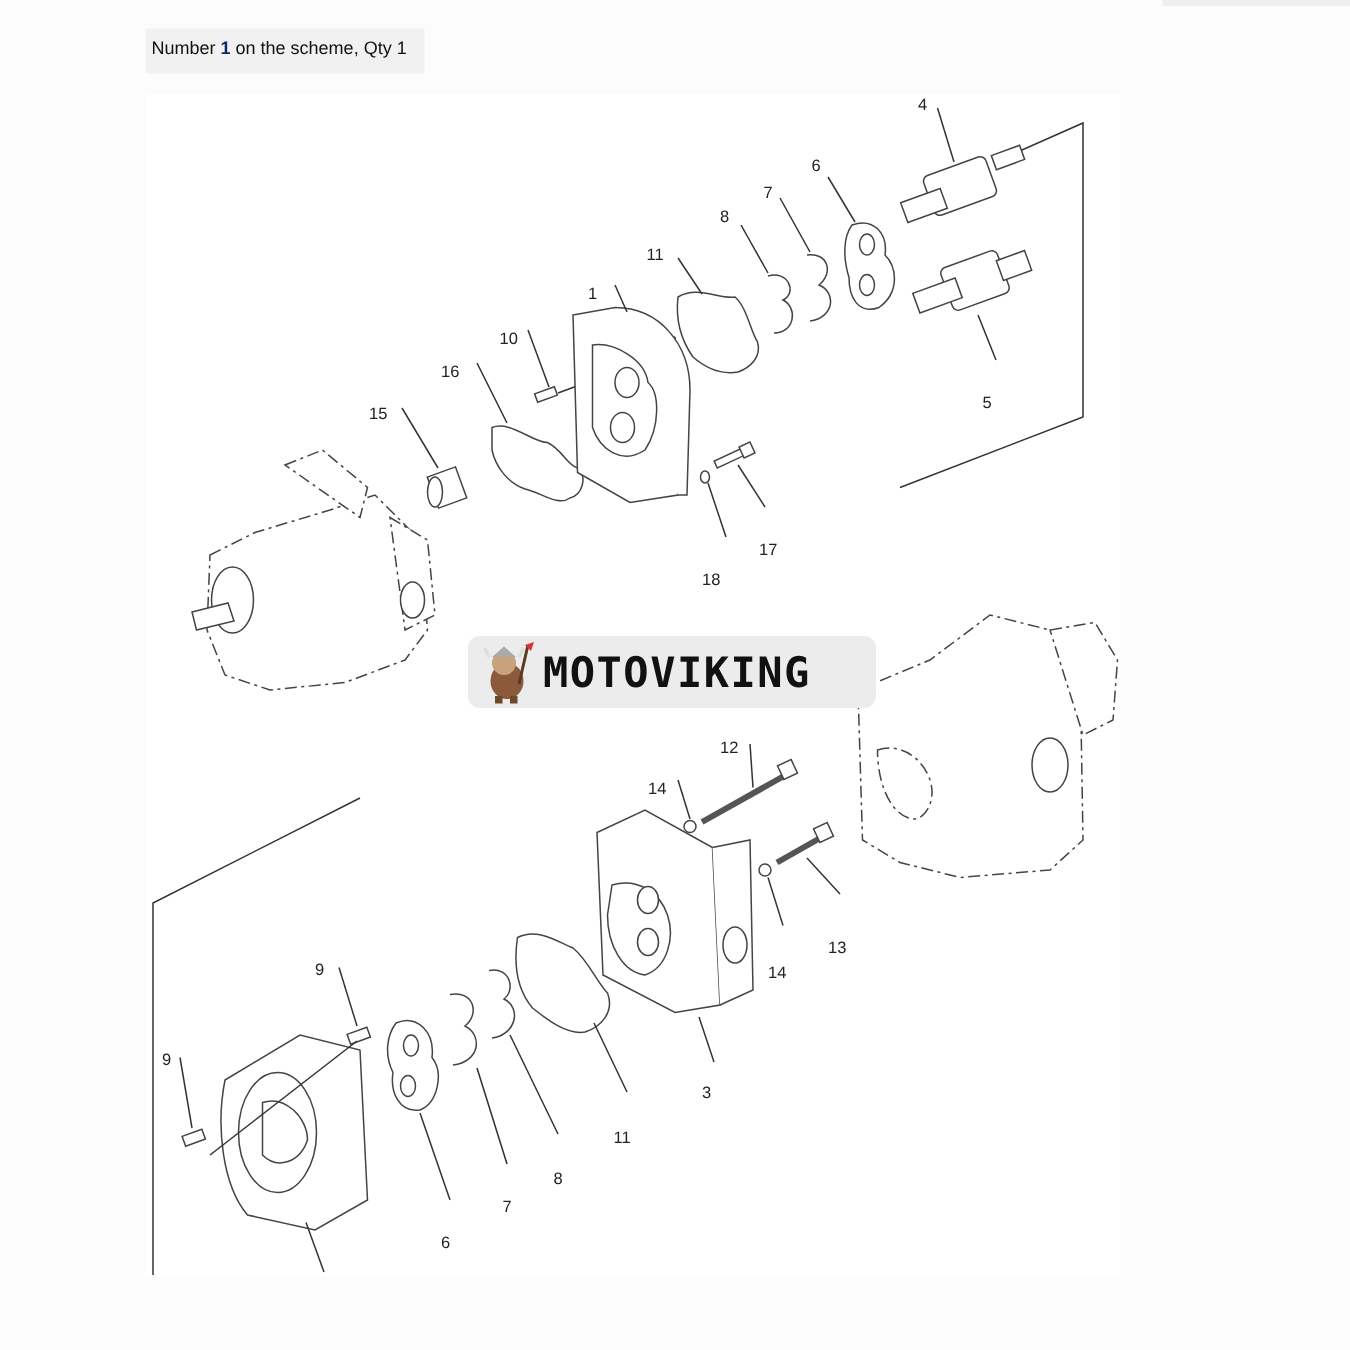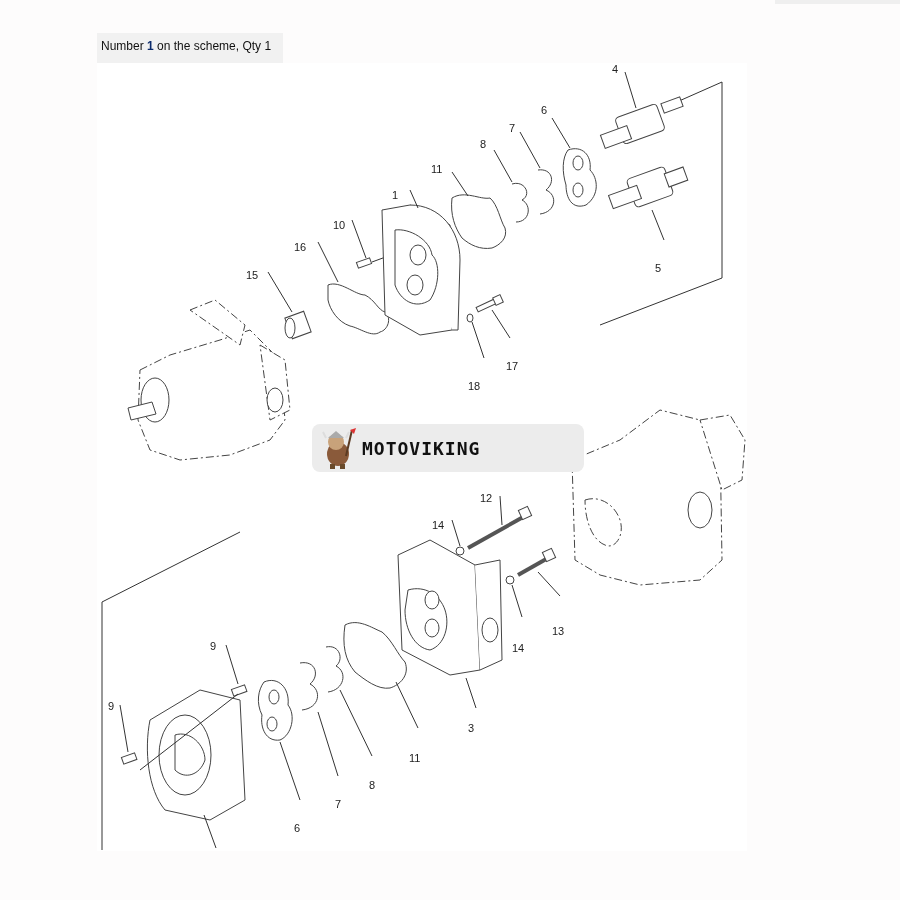--- a/index.html
+++ b/index.html
@@ -1,28 +1,28 @@
 <!DOCTYPE html>
 <html><head>
 <meta charset="utf-8">
 <style>
   html,body{margin:0;padding:0;}
   body{width:900px;height:900px;background:#fdfcfc;position:relative;overflow:hidden;font-family:"Liberation Sans",sans-serif;}
   .topstrip{position:absolute;left:775px;top:0;width:125px;height:4px;background:#efefef;}
   .sheet{position:absolute;left:97px;top:63px;width:650px;height:788px;background:#fff;}
-  .caption{position:absolute;left:97px;top:33px;width:186px;height:30px;background:#f1f1f1;font-size:12px;color:#111;line-height:26px;padding-left:4px;box-sizing:border-box;}
+  .caption{position:absolute;left:97px;top:19px;width:186px;height:30px;background:#f1f1f1;font-size:12px;color:#111;line-height:26px;padding-left:4px;box-sizing:border-box;}
   .caption b{font-weight:bold;color:#0b2a6b;}
   svg.dwg{position:absolute;left:0;top:0;}
   .lbl{font-family:"Liberation Sans",sans-serif;font-size:11px;fill:#222;}
   .ln{stroke:#333;stroke-width:1;fill:none;}
   .pt{stroke:#444;stroke-width:1;fill:#fff;}
   .ds{stroke:#444;stroke-width:1;fill:#fff;stroke-dasharray:8 3 2 3;}
   .logo{position:absolute;left:312px;top:424px;width:272px;height:48px;background:#ececec;border-radius:8px;display:flex;align-items:center;}
   .logo .mascot{width:40px;height:44px;margin-left:6px;}
-  .logo .brand{font-family:"DejaVu Sans Mono",monospace;font-weight:bold;font-size:18px;color:#111;letter-spacing:1px;margin-left:4px;}
+  .logo .brand{font-family:"DejaVu Sans Mono",monospace;font-weight:bold;font-size:28px;color:#111;letter-spacing:1px;margin-left:4px;}
 </style>
 </head>
 <body>
 
 <div class="topstrip"></div>
 <div class="sheet"></div>
 
 <div class="caption"><span>Number </span><b>1</b><span> on the scheme, Qty 1</span></div>
 
 <svg class="dwg" width="900" height="900" viewBox="0 0 900 900">

